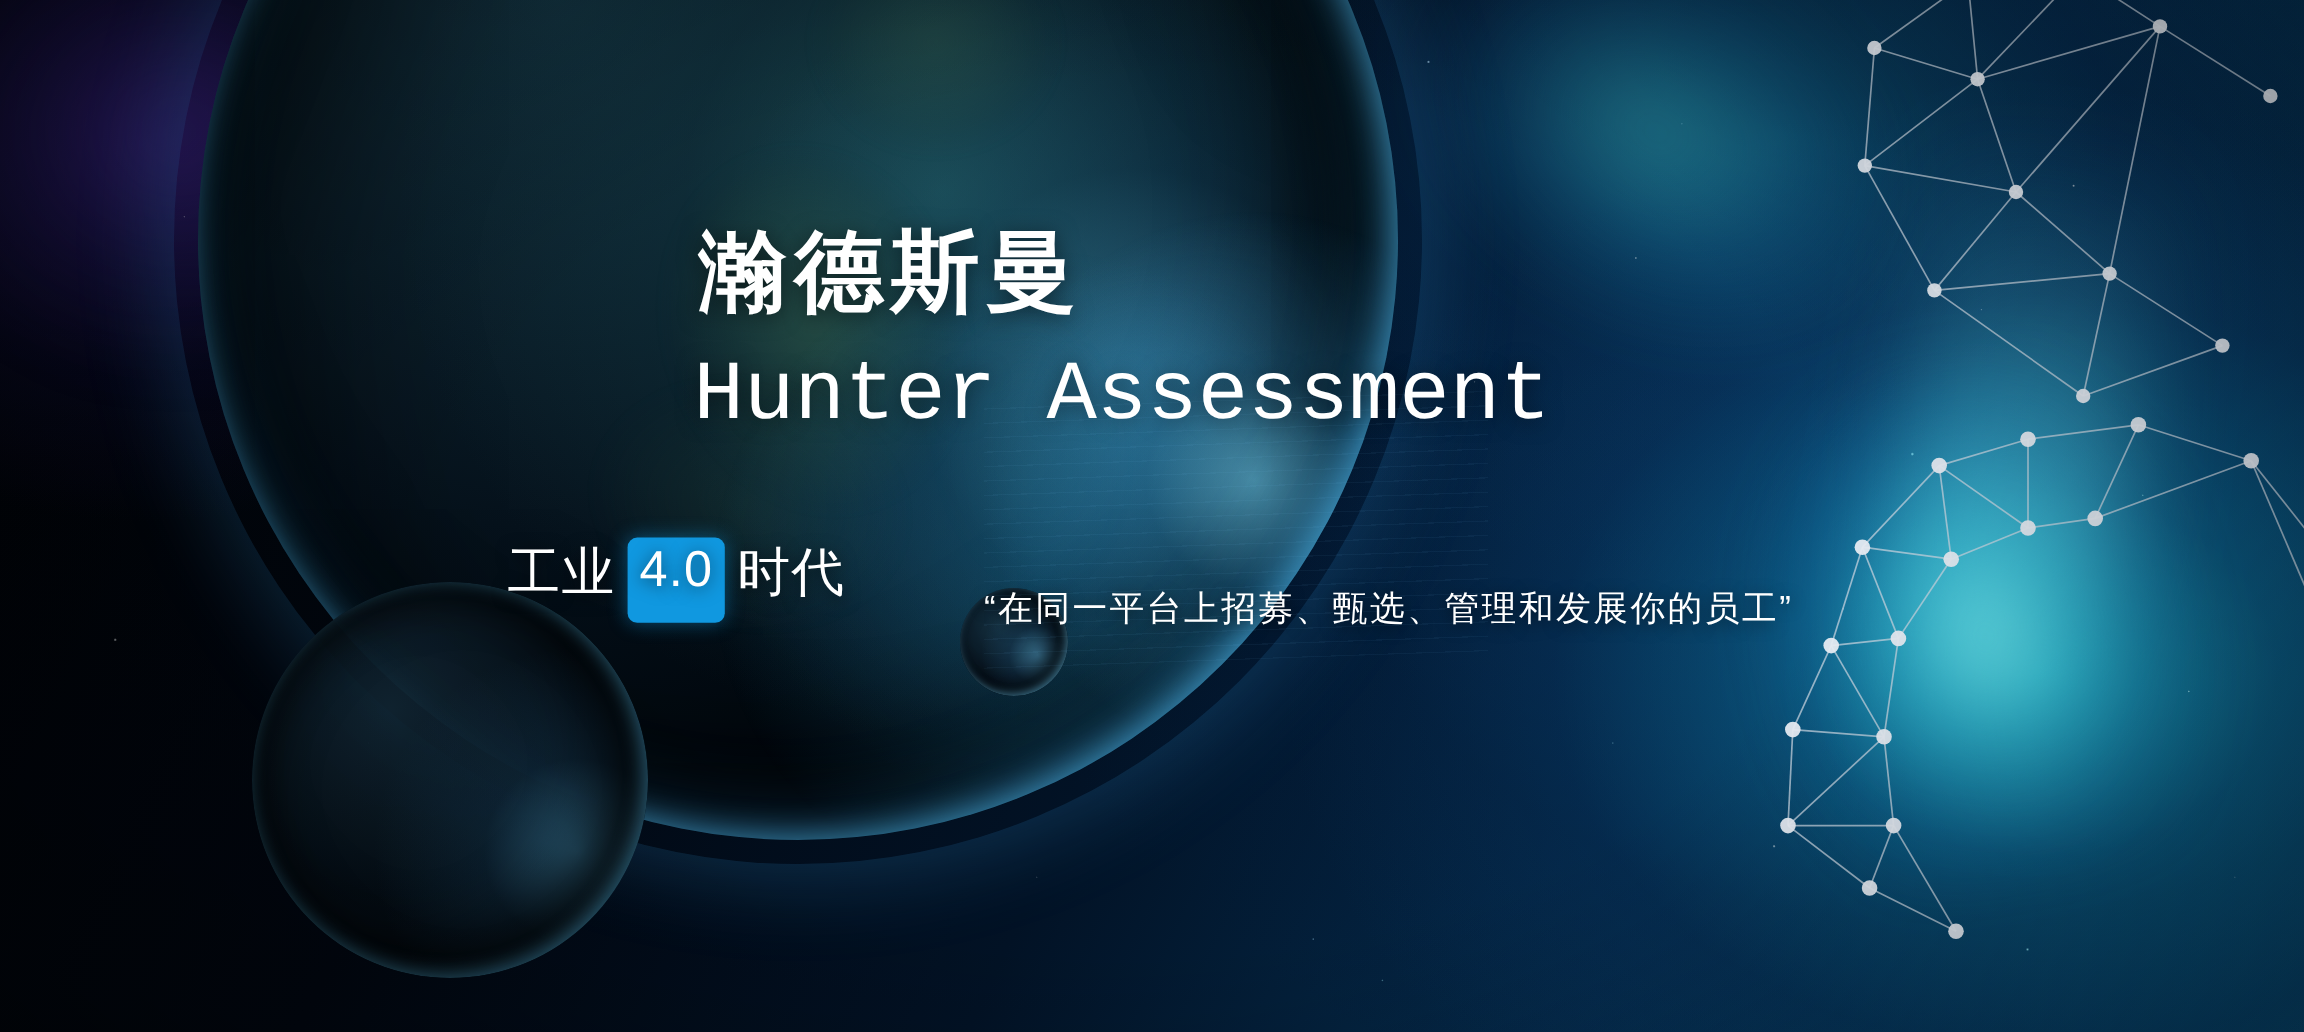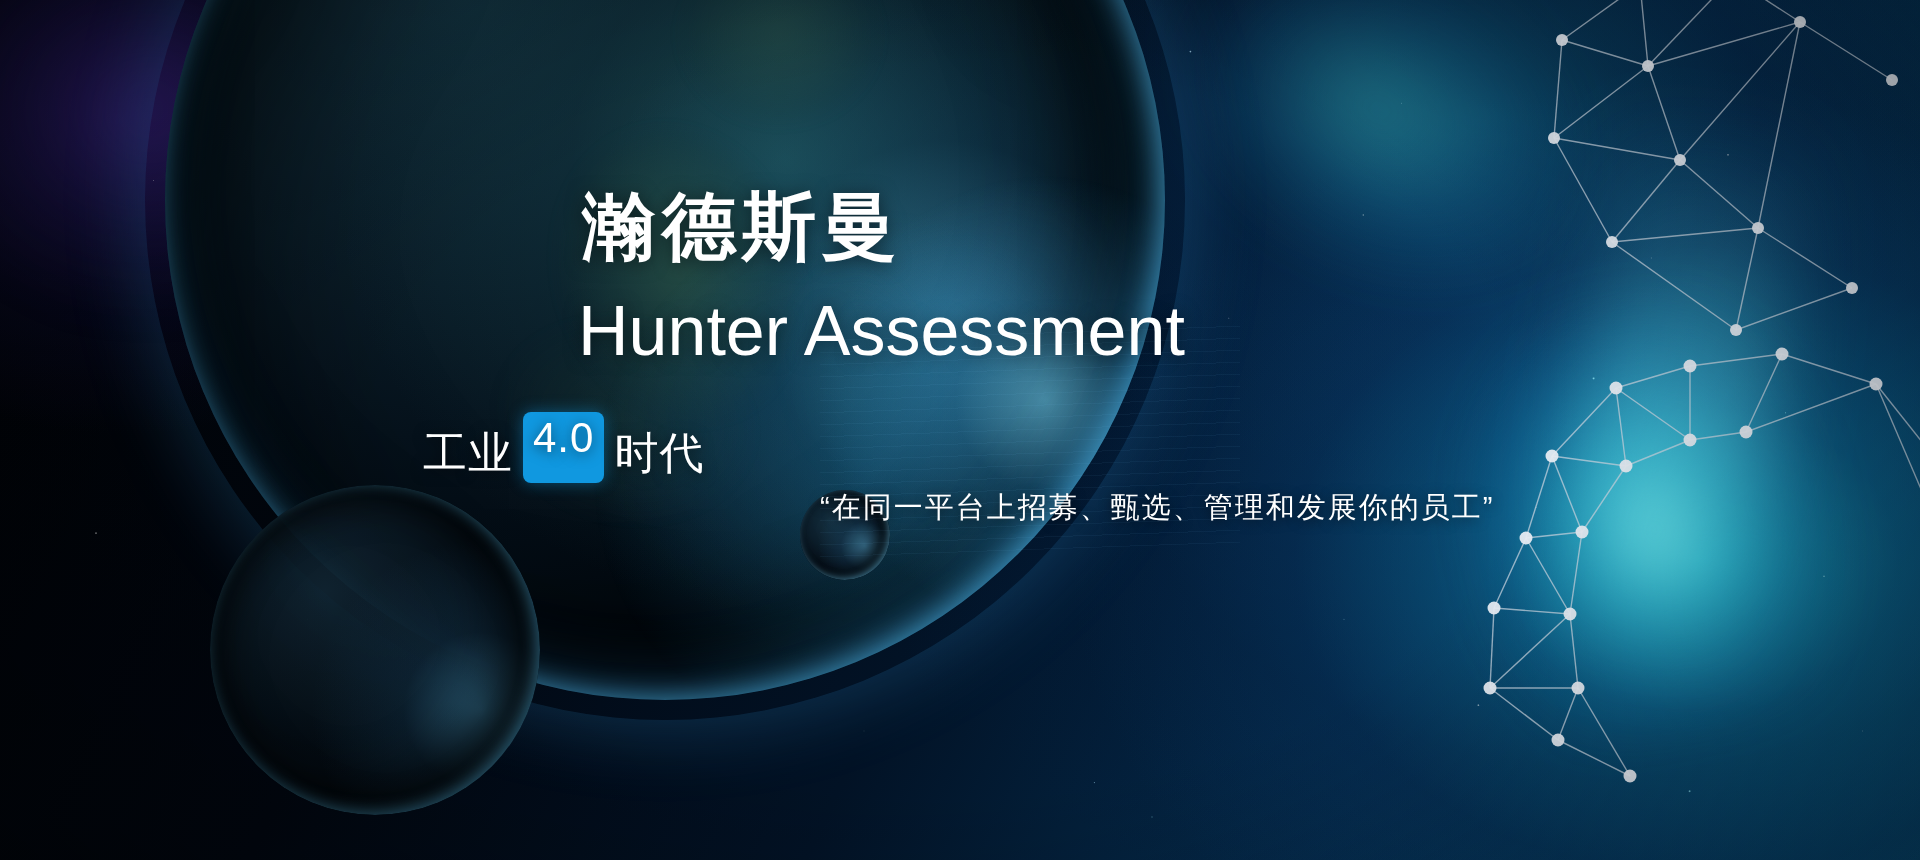--- a/index.html
+++ b/index.html
@@ -216,26 +216,27 @@
   .title-en {
     position:absolute;
     left:578px; top:296px;
     font-size:70px;
     font-weight:400;
     letter-spacing:0px;
     color:#ffffff;
     line-height:1;
     text-shadow:0 2px 18px rgba(0,0,0,.5);
     white-space:nowrap;
+    font-family:Liberation Mono, monospace;
   }
   .tagline {
     position:absolute;
-    left:423px; top:412px;
+    left:423px; top:448px;
     display:flex;
-    align-items:flex-end;
+    align-items:flex-start;
     font-size:44px;
     font-weight:500;
     letter-spacing:1px;
     color:#ffffff;
     white-space:nowrap;
     text-shadow:0 2px 14px rgba(0,0,0,.6);
   }
   .tagline .seg { display:inline-block; }
   .badge-40 {
     display:inline-flex;

